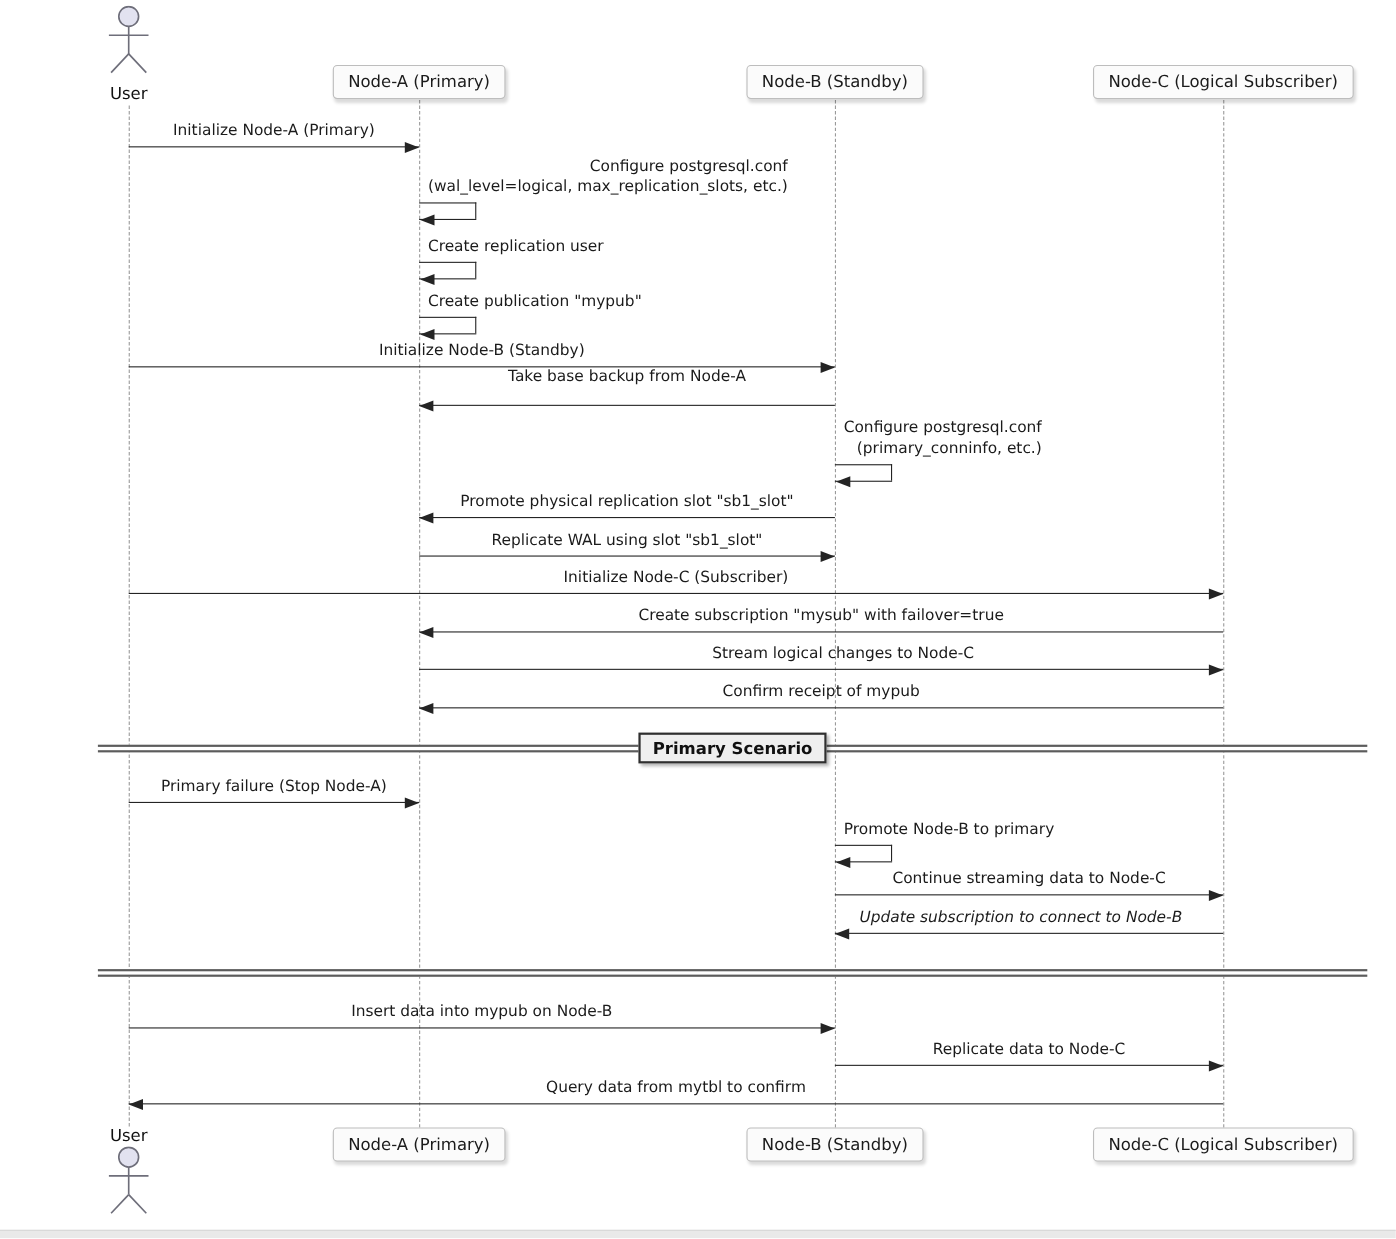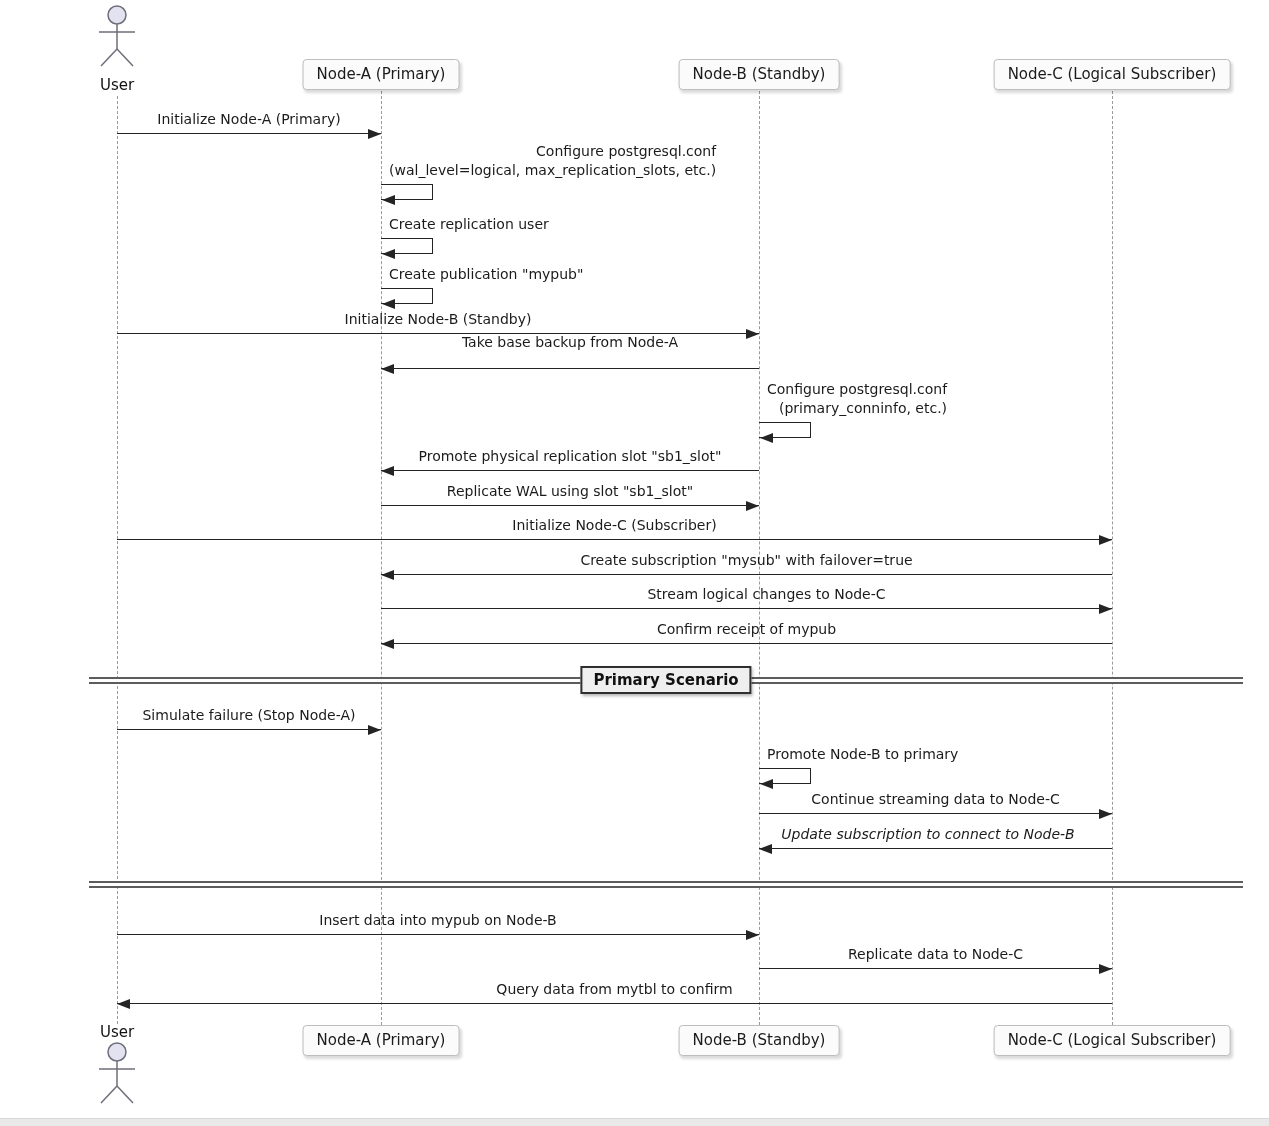--- a/index.html
+++ b/index.html
@@ -127,21 +127,21 @@
     <div class="mline" style="left: 381px; top: 608px; width: 731px;"></div>
     <div class="ah right" style="left: 1099px; top: 604px;"></div>
     <div class="mlabel" style="left: 746.5px; top: 585px; margin-left: 20px;">Stream logical changes to Node-C</div>
     <div class="mline" style="left: 381px; top: 643px; width: 731px;"></div>
     <div class="ah left" style="left: 381px; top: 639px;"></div>
     <div class="mlabel" style="left: 746.5px; top: 620px;">Confirm receipt of mypub</div>
     <div class="div-lines" style="left: 89px; top: 677px; width: 1154px;"></div>
     <div class="div-box" style="left: 666px; top: 666px;">Primary Scenario</div>
     <div class="mline" style="left: 117px; top: 729px; width: 264px;"></div>
     <div class="ah right" style="left: 368px; top: 725px;"></div>
-    <div class="mlabel" style="left: 249px; top: 706px;">Simulate failure (Stop Node-A)</div>
+    <div class="mlabel" style="left: 249px; top: 706px;">Primary failure (Stop Node-A)</div>
     <div class="mline" style="left: 759px; top: 768px; width: 52px;"></div>
     <div class="vline" style="left: 810px; top: 768px; height: 15px;"></div>
     <div class="mline" style="left: 759px; top: 783px; width: 52px;"></div>
     <div class="ah left" style="left: 760px; top: 779px;"></div>
     <div class="slabel" style="left: 767px; top: 745px;">
       <div>Promote Node-B to primary</div>
     </div>
     <div class="mline" style="left: 759px; top: 813px; width: 353px;"></div>
     <div class="ah right" style="left: 1099px; top: 809px;"></div>
     <div class="mlabel" style="left: 935.5px; top: 790px;">Continue streaming data to Node-C</div>

